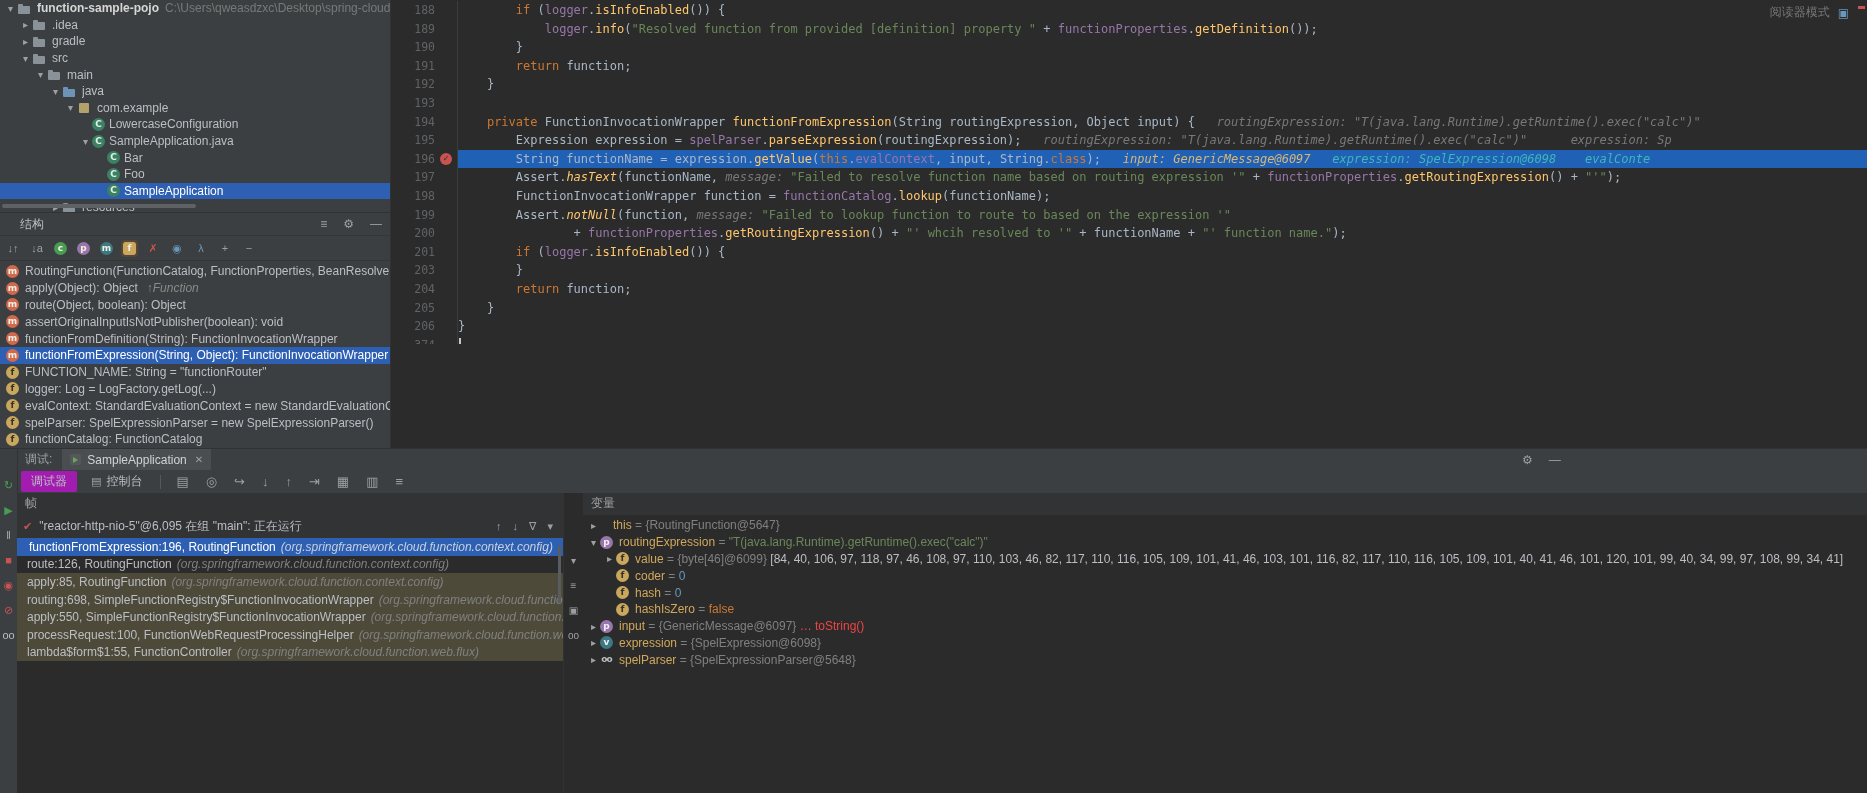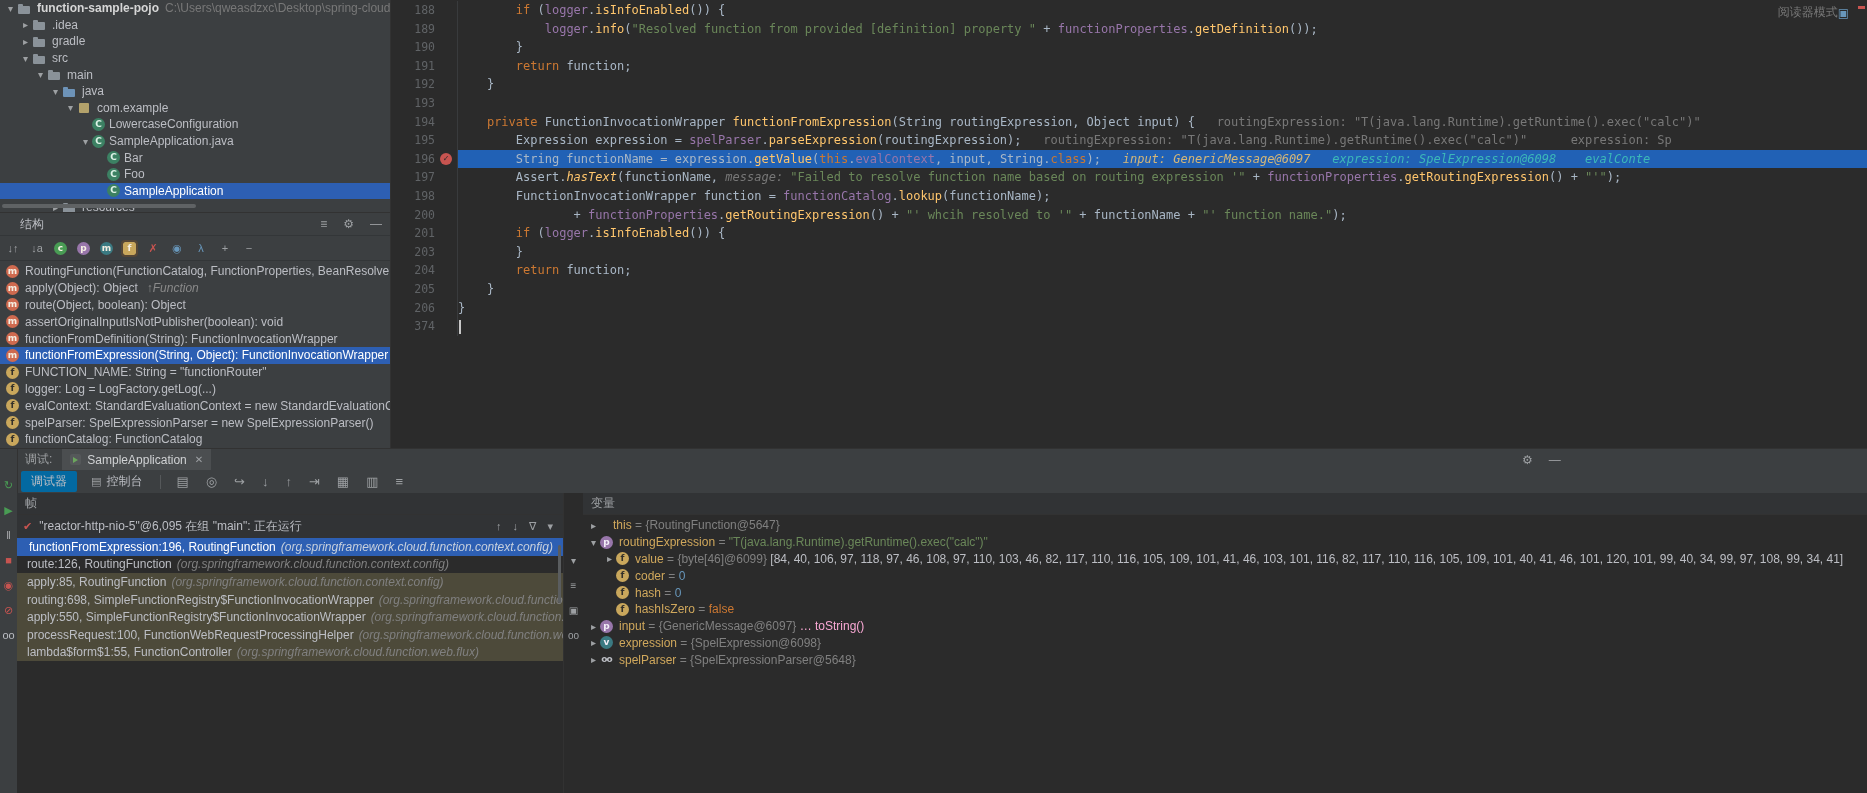--- a/index.html
+++ b/index.html
@@ -47,24 +47,24 @@
   .ed-line{display:flex;height:18.6px;line-height:18.6px;white-space:pre;
            font-family:"DejaVu Sans Mono","Liberation Mono",monospace;font-size:12px;}
   .gutter{flex:0 0 67px;text-align:right;padding-right:22px;color:#606366;position:relative;
           font-size:11.5px;border-right:1px solid #393b3d;box-sizing:border-box;}
   .bp{position:absolute;right:5px;top:3px;width:12px;height:12px;border-radius:50%;background:#c75450;
       color:#2b2b2b;font:bold 8px/12px "DejaVu Sans",sans-serif;text-align:center;}
   .codeln{flex:1;overflow:hidden;}
   .ed-line.cur .codeln{background:var(--exec,#2161b5);}
   .tp{color:#a9b7c6;} .tk{color:#cc7832;} .ts{color:#6a8759;} .tm{color:#ffc66d;}
   .tsm{color:#ffc66d;font-style:italic;} .tf{color:#9876aa;}
-  .th{color:#787878;font-style:italic;} .td{color:#787878;}
+  .th{color:#787878;font-style:italic;} .td{color:#787878;font-style:italic;}
   .tdg{color:#d5b778;font-style:italic;} .tdt{color:#3cb8b8;font-style:italic;}
   .caret{display:inline-block;width:2px;height:14px;background:#c8c8c8;vertical-align:middle;margin-left:1px;}
-  .reader{position:absolute;top:4px;right:18px;color:#787878;display:flex;align-items:center;gap:0;}
+  .reader{position:absolute;top:4px;right:18px;color:#787878;display:flex;align-items:center;gap:8px;}
   .reader-ic{color:#6897bb;font-size:12px;}
   .ed-hscroll{position:absolute;top:432px;left:67px;width:1080px;height:5px;border-radius:3px;background:#55585a;}
   .estripe{position:absolute;right:0;top:0;width:12px;height:448px;}
   .estripe .m1{position:absolute;right:2px;top:6px;width:7px;height:3px;background:#c75450;}
   .estripe .m2{position:absolute;right:2px;top:374px;width:7px;height:3px;background:#cc7832;}
   .estripe .thumb{position:absolute;right:2px;top:386px;width:7px;height:42px;background:#9da0a3;opacity:.45;border-radius:3px;}
   
   .bottom{position:absolute;top:448px;left:0;right:0;bottom:0;background:#3c3f41;border-top:1px solid #323232;}
   .stripe{position:absolute;top:0;left:0;bottom:0;width:17px;background:#3c3f41;border-right:1px solid #323232;
           display:flex;flex-direction:column;align-items:center;padding-top:30px;gap:13px;}
@@ -72,21 +72,21 @@
   .tabrow{position:absolute;top:0;left:17px;right:0;height:21px;display:flex;align-items:center;}
   .dbg-label{color:#9da0a3;margin-left:8px;}
   .dbg-tab{margin-left:10px;background:#4b4e50;display:flex;align-items:center;gap:6px;height:21px;padding:0 8px;color:#d0d2d4;}
   .runico{width:11px;height:11px;border-radius:2px;background:#55585a;position:relative;display:inline-block;}
   .runico::after{content:"";position:absolute;left:3px;top:2.5px;border-left:5px solid #6ba65d;
                  border-top:3px solid transparent;border-bottom:3px solid transparent;}
   .closex{color:#9da0a3;font-size:10px;margin-left:2px;}
   .winbtns{position:absolute;left:1505px;display:flex;gap:16px;color:#9da0a3;}
   .toolrow{position:absolute;top:21px;left:17px;right:0;height:23px;display:flex;align-items:center;border-bottom:1px solid #323232;}
   .dtab{display:flex;align-items:center;gap:5px;padding:2px 10px;color:#bcbec4;margin-left:4px;}
-  .dtab.sel{background:#0369a1;border-radius:2px;}
+  .dtab.sel{background:#a21caf;border-radius:2px;}
   .conico{color:#9da0a3;font-size:11px;}
   .dsep{width:1px;height:14px;background:#55585a;margin:0 8px;}
   #dbg-icons{display:flex;gap:3px;}
   #dbg-icons span{color:#9da0a3;font-size:13px;padding:0 7px;}
   .dcontent{position:absolute;top:44px;left:17px;right:0;bottom:0;background:#2b2b2b;}
   .phead{height:21px;background:#313335;border-bottom:1px solid #323232;display:flex;align-items:center;
          padding-left:8px;color:#9da0a3;}
   .frames{position:absolute;left:0;top:0;bottom:0;width:546px;border-right:1px solid #323232;overflow:hidden;}
   .threadrow{height:23px;display:flex;align-items:center;gap:7px;padding-left:6px;color:#bcbec4;background:#313335;}
   .tcheck{color:#c75450;font-size:11px;}
@@ -105,21 +105,21 @@
   #vars-list{margin-top:2px;}
   .vrow{height:16.8px;display:flex;align-items:center;white-space:pre;overflow:hidden;}
   .vchev{width:13px;flex:none;color:#9da0a3;font-size:10px;text-align:center;}
   .vic{width:13px;height:13px;flex:none;border-radius:50%;font:bold 9px/13px "DejaVu Sans",sans-serif;
        text-align:center;color:#f2eef7;margin-right:6px;}
   .vic.p{background:#9876aa;} .vic.f{background:#c9a75c;color:#33302a;} .vic.v{background:#3b7a82;}
   .voo{font:bold 9px/13px "DejaVu Sans",sans-serif;color:#bcbec4;letter-spacing:-1px;margin-right:6px;width:13px;flex:none;text-align:center;}
   .vspacer{width:13px;flex:none;}
   .vname{color:#d0a85c;} .veq{color:#808080;}
   .vref{color:#808080;} .vstr{color:#6a8759;} .vnum{color:#6897bb;} .vkw{color:#cc7832;}
-  .vlink{color:#f9a8d4;} .vpln{color:#bcbec4;}
+  .vlink{color:#ef4444;} .vpln{color:#bcbec4;}
 </style>
 </head>
 <body>
 
 <div class="app">
 
   <div class="left-col">
     <div class="project-panel">
       <div id="project-tree">
           <div class="tree-row" style="padding-left: 4px;">
@@ -269,20 +269,21 @@
         <div class="ed-line"><div class="gutter"><span class="lnum">189</span></div><div class="codeln"><span class="tp">            </span><span class="tf">logger</span><span class="tp">.</span><span class="tm">info</span><span class="tp">(</span><span class="ts">"Resolved function from provided [definition] property "</span><span class="tp"> + </span><span class="tf">functionProperties</span><span class="tp">.</span><span class="tm">getDefinition</span><span class="tp">());</span></div></div>
         <div class="ed-line"><div class="gutter"><span class="lnum">190</span></div><div class="codeln"><span class="tp">        }</span></div></div>
         <div class="ed-line"><div class="gutter"><span class="lnum">191</span></div><div class="codeln"><span class="tp">        </span><span class="tk">return</span><span class="tp"> function;</span></div></div>
         <div class="ed-line"><div class="gutter"><span class="lnum">192</span></div><div class="codeln"><span class="tp">    }</span></div></div>
         <div class="ed-line"><div class="gutter"><span class="lnum">193</span></div><div class="codeln"></div></div>
         <div class="ed-line"><div class="gutter"><span class="lnum">194</span></div><div class="codeln"><span class="tp">    </span><span class="tk">private</span><span class="tp"> FunctionInvocationWrapper </span><span class="tm">functionFromExpression</span><span class="tp">(String routingExpression, Object input) {</span><span class="td">   routingExpression: "T(java.lang.Runtime).getRuntime().exec("calc")"</span></div></div>
         <div class="ed-line"><div class="gutter"><span class="lnum">195</span></div><div class="codeln"><span class="tp">        Expression expression = </span><span class="tf">spelParser</span><span class="tp">.</span><span class="tm">parseExpression</span><span class="tp">(routingExpression);</span><span class="td">   routingExpression: "T(java.lang.Runtime).getRuntime().exec("calc")"</span><span class="td">      expression: Sp</span></div></div>
         <div class="ed-line cur"><div class="gutter"><span class="lnum">196</span><span class="bp">✓</span></div><div class="codeln"><span class="tp">        String functionName = expression.</span><span class="tm">getValue</span><span class="tp">(</span><span class="tk">this</span><span class="tp">.</span><span class="tf">evalContext</span><span class="tp">, input, String.</span><span class="tk">class</span><span class="tp">);</span><span class="tdg">   input: GenericMessage@6097</span><span class="tdt">   expression: SpelExpression@6098</span><span class="tdt">    evalConte</span></div></div>
         <div class="ed-line"><div class="gutter"><span class="lnum">197</span></div><div class="codeln"><span class="tp">        Assert.</span><span class="tsm">hasText</span><span class="tp">(functionName, </span><span class="th">message: </span><span class="ts">"Failed to resolve function name based on routing expression '"</span><span class="tp"> + </span><span class="tf">functionProperties</span><span class="tp">.</span><span class="tm">getRoutingExpression</span><span class="tp">() + </span><span class="ts">"'"</span><span class="tp">);</span></div></div>
         <div class="ed-line"><div class="gutter"><span class="lnum">198</span></div><div class="codeln"><span class="tp">        FunctionInvocationWrapper function = </span><span class="tf">functionCatalog</span><span class="tp">.</span><span class="tm">lookup</span><span class="tp">(functionName);</span></div></div>
+        <div class="ed-line"><div class="gutter"><span class="lnum">199</span></div><div class="codeln"><span class="tp">        Assert.</span><span class="tsm">notNull</span><span class="tp">(function, </span><span class="th">message: </span><span class="ts">"Failed to lookup function to route to based on the expression '"</span></div></div>
         <div class="ed-line"><div class="gutter"><span class="lnum">200</span></div><div class="codeln"><span class="tp">                + </span><span class="tf">functionProperties</span><span class="tp">.</span><span class="tm">getRoutingExpression</span><span class="tp">() + </span><span class="ts">"' whcih resolved to '"</span><span class="tp"> + functionName + </span><span class="ts">"' function name."</span><span class="tp">);</span></div></div>
         <div class="ed-line"><div class="gutter"><span class="lnum">201</span></div><div class="codeln"><span class="tp">        </span><span class="tk">if</span><span class="tp"> (</span><span class="tf">logger</span><span class="tp">.</span><span class="tm">isInfoEnabled</span><span class="tp">()) {</span></div></div>
         <div class="ed-line"><div class="gutter"><span class="lnum">203</span></div><div class="codeln"><span class="tp">        }</span></div></div>
         <div class="ed-line"><div class="gutter"><span class="lnum">204</span></div><div class="codeln"><span class="tp">        </span><span class="tk">return</span><span class="tp"> function;</span></div></div>
         <div class="ed-line"><div class="gutter"><span class="lnum">205</span></div><div class="codeln"><span class="tp">    }</span></div></div>
         <div class="ed-line"><div class="gutter"><span class="lnum">206</span></div><div class="codeln"><span class="tp">}</span></div></div>
         <div class="ed-line"><div class="gutter"><span class="lnum">374</span></div><div class="codeln"><span class="caret"></span></div></div>
       </div>
     <div class="reader">
       <span>阅读器模式</span>

